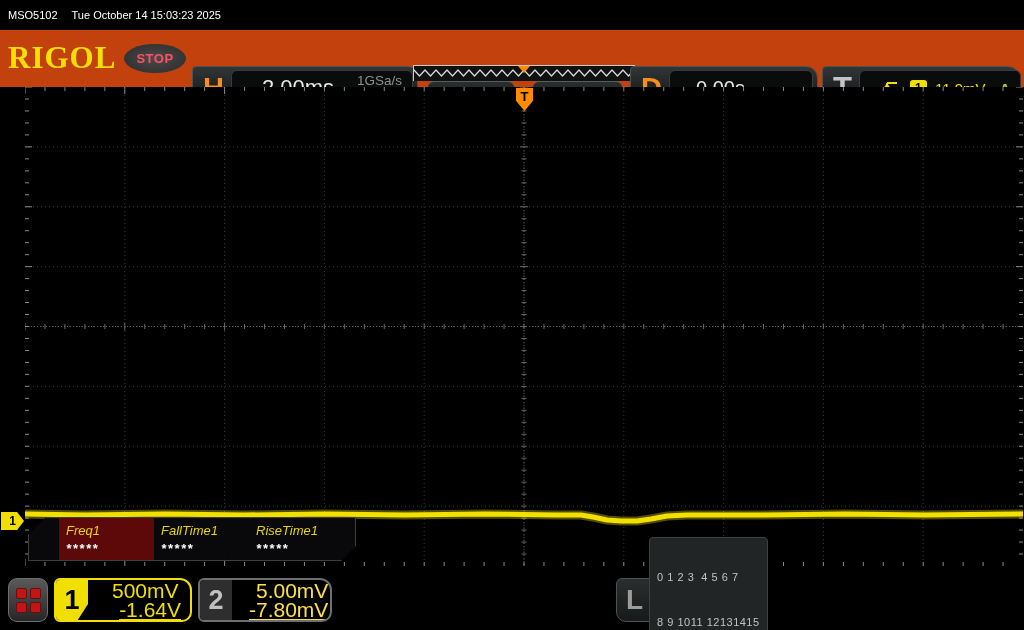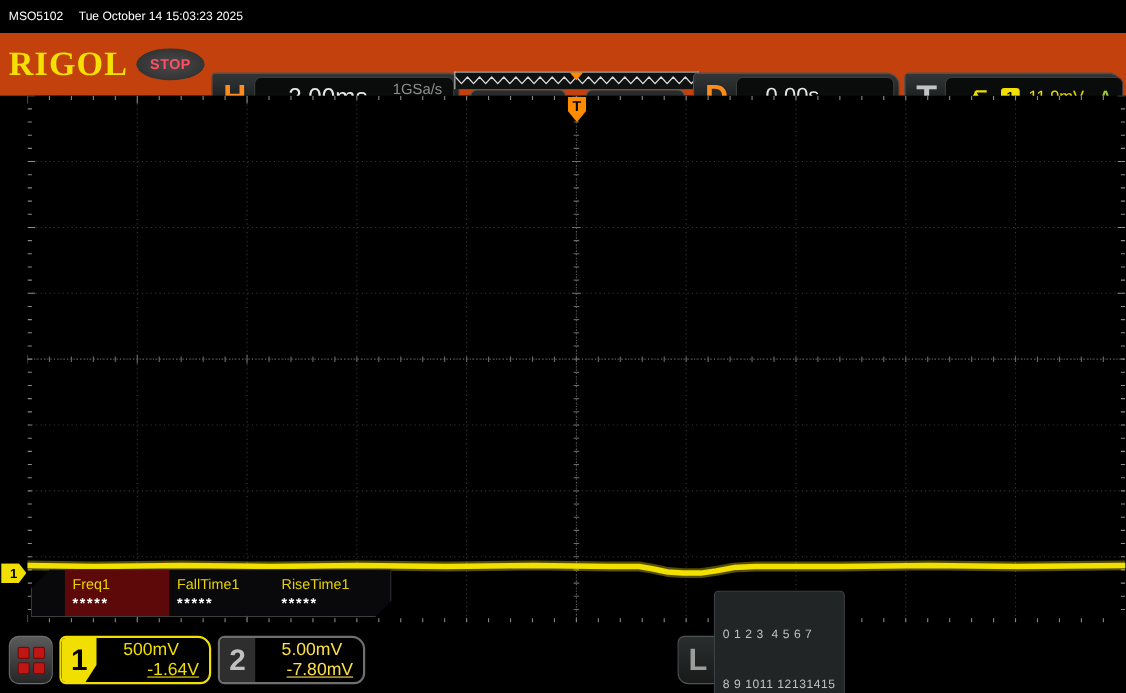--- a/index.html
+++ b/index.html
@@ -56,21 +56,21 @@
         clip-path:polygon(0 0,100% 0,100% 55%,50% 100%,0 55%);
         color:#000;font-weight:bold;font-size:13px;text-align:center;line-height:17px;}
   .ch1-marker{left:1px;top:512px;width:23px;height:18px;background:#f0df00;
         clip-path:polygon(0 0,70% 0,100% 50%,70% 100%,0 100%);
         color:#000;font-weight:bold;font-size:12px;text-align:center;line-height:18px;}
 
   
   .meas-box{left:28px;top:517px;width:328px;height:44px;background:rgba(10,10,12,.93);
         border:1px solid #3e3e3e;box-sizing:border-box;display:flex;padding-left:30px;
         clip-path:polygon(18px 0,100% 0,100% calc(100% - 15px),calc(100% - 15px) 100%,0 100%,0 18px);}
-  .meas-cell{width:95px;padding:5px 12px 0 7px;box-sizing:border-box;}
+  .meas-cell{width:95px;padding:5px 12px 0 7px;box-sizing:border-box;font-style:italic;}
   .meas-cell.selected{background:#5e0909;}
   .meas-name{color:#e8d500;font-size:13px;}
   .meas-val{color:#fff;font-size:13px;font-weight:bold;letter-spacing:1.5px;margin-top:3px;}
 
   
   .bottom-bar{left:0;top:570px;width:1024px;height:60px;background:#000;}
   .squares-btn{left:8px;top:8px;width:40px;height:44px;border-radius:9px;
         background:linear-gradient(#5a5a5a,#262626);border:1px solid #6e6e6e;box-sizing:border-box;
         display:flex;align-items:center;justify-content:center;}
   .sq-grid{display:grid;grid-template-columns:11px 11px;grid-template-rows:11px 11px;gap:3px;}
@@ -79,21 +79,21 @@
   .ch-block{top:8px;height:44px;border-radius:6px 12px 10px 6px;box-sizing:border-box;
         display:flex;overflow:hidden;background:#000;}
   .ch1-block{left:54px;width:138px;border:2px solid #f0df00;}
   .ch2-block{left:198px;width:134px;border:2px solid #6f6f6f;}
   .ch-badge{width:32px;display:flex;align-items:center;justify-content:center;
         font-weight:bold;font-size:27px;flex:none;
         clip-path:polygon(0 0,100% 0,100% 60%,68% 100%,0 100%);}
   .ch1-block .ch-badge{background:#f0df00;color:#000;}
   .ch2-block .ch-badge{background:#2e2e2e;color:#c0c0c0;clip-path:none;}
   .ch-vals{flex:1;display:flex;flex-direction:column;justify-content:center;
-        padding:1px 9px 1px 4px;font-size:16px;line-height:19px;}
+        padding:1px 9px 1px 4px;font-size:21px;line-height:19px;}
   .ch1-block .ch-vals{color:#f0df00;}
   .ch2-block .ch-vals{color:#fde047;}
   .ch-scale{display:flex;align-items:center;gap:5px;}
   .ch-offset{text-align:right;text-decoration:underline;}
   .dc-icon{width:15px;display:inline-block;}
   .dc-icon .solid{height:2px;background:currentColor;margin-bottom:2px;}
   .dc-icon .dash{height:2px;background:repeating-linear-gradient(90deg,currentColor 0 3px,transparent 3px 5px);}
 
   .la-block{left:616px;top:8px;width:130px;height:44px;border:1px solid #4d5252;border-radius:6px 12px 10px 10px;
         background:linear-gradient(#2b2e2e,#181a1a);box-sizing:border-box;display:flex;align-items:center;}

